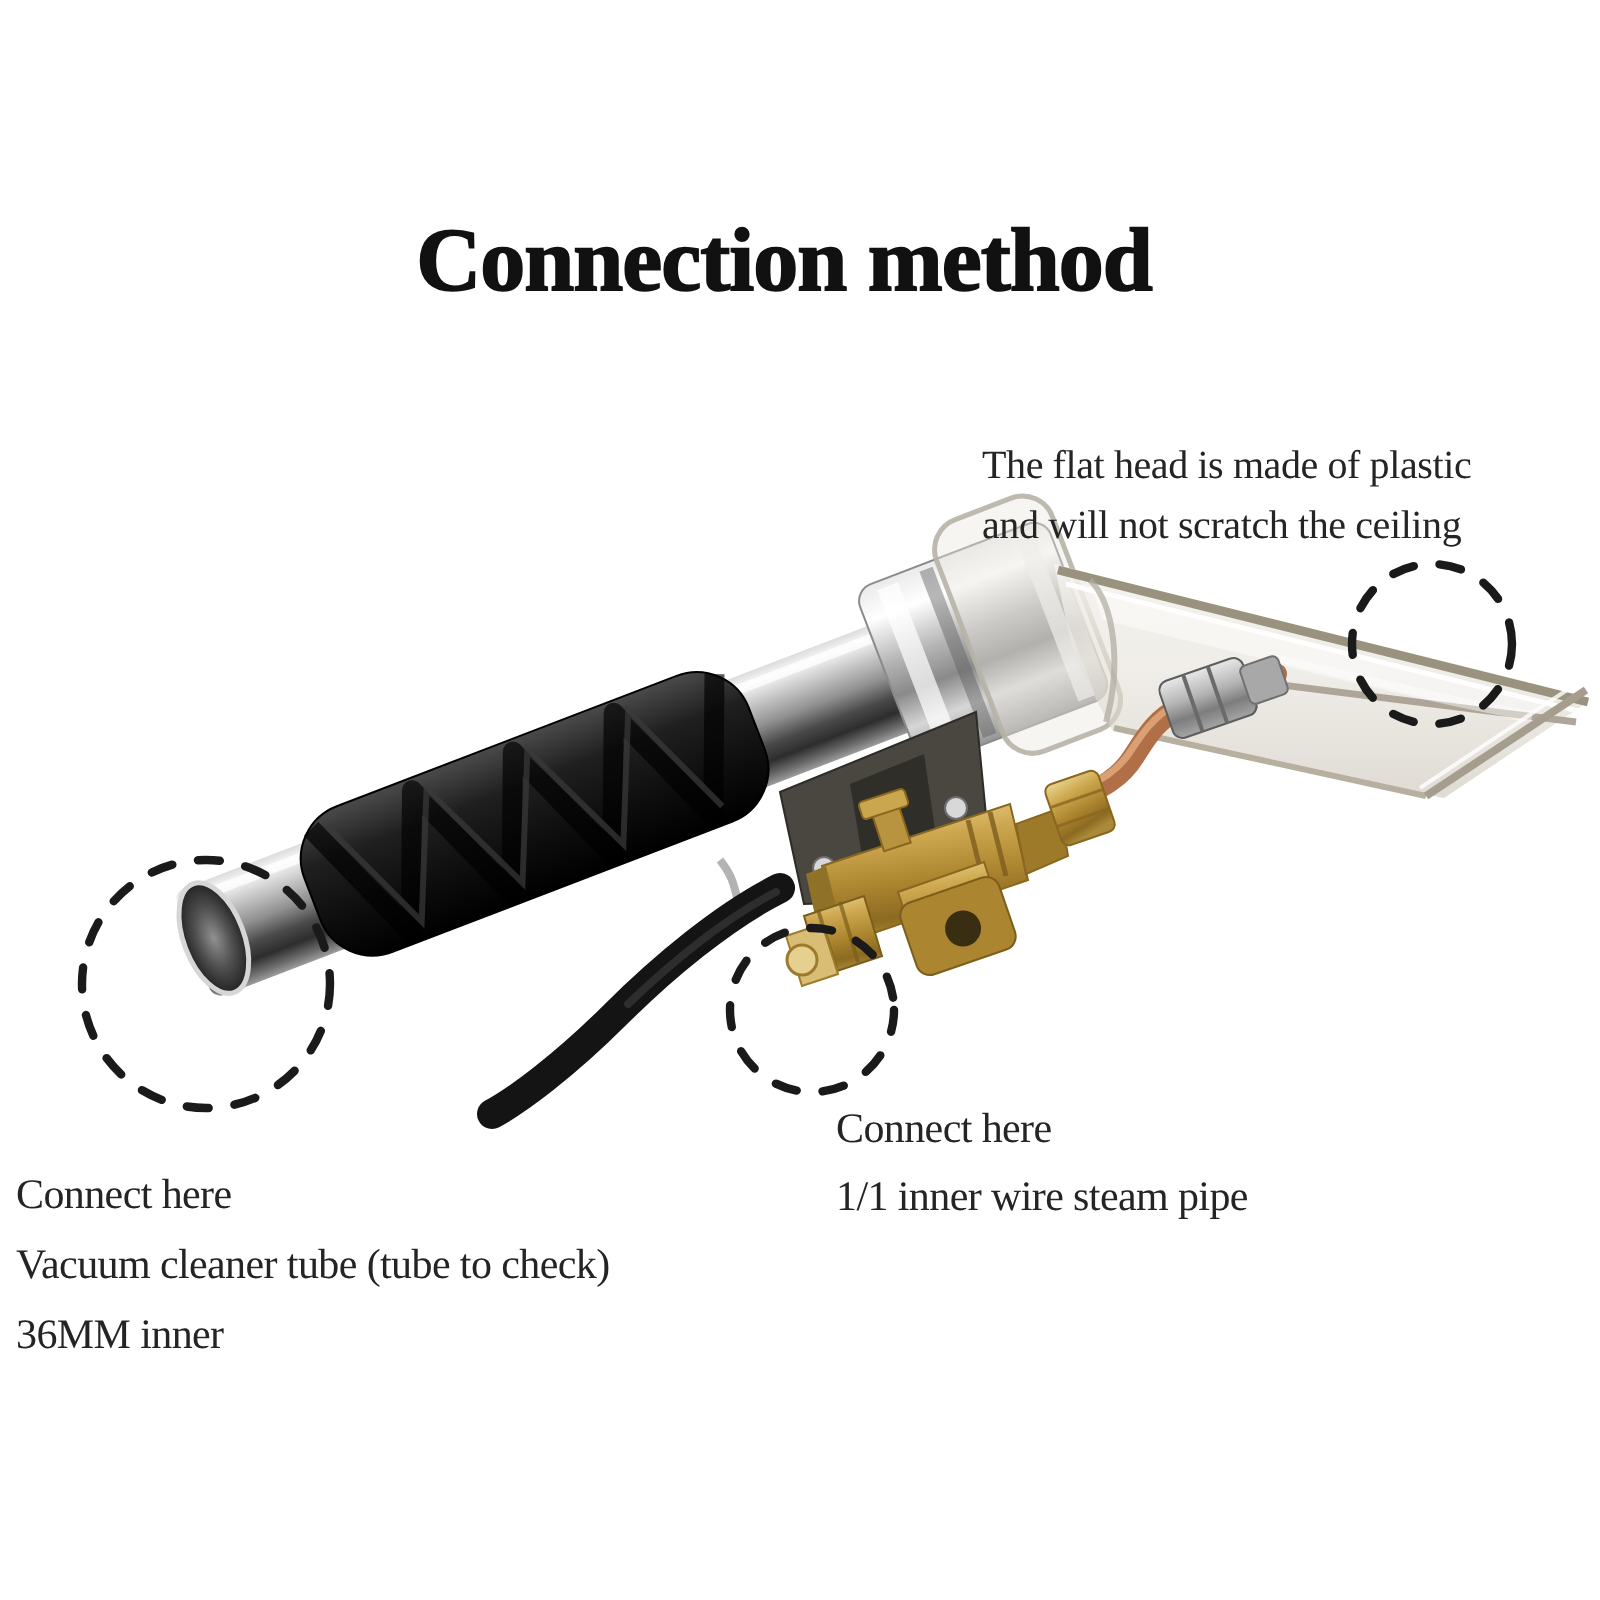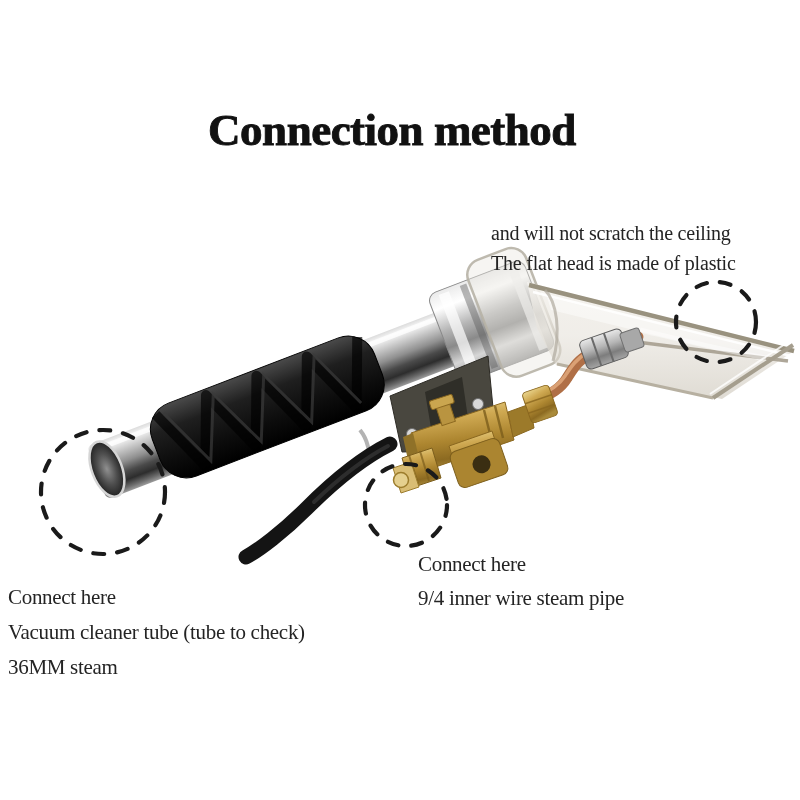--- a/index.html
+++ b/index.html
@@ -175,28 +175,28 @@
     </g>
 
     <g>
       <circle class="dash" cx="103" cy="492" r="62"></circle>
       <circle class="dash" cx="406" cy="505" r="41"></circle>
       <circle class="dash" cx="716" cy="322" r="40"></circle>
     </g>
   </svg>
 
   <div class="callout co-head">
+    <div class="co-line">The flat head is made of plastic</div>
     <div class="co-line">and will not scratch the ceiling</div>
-    <div class="co-line">The flat head is made of plastic</div>
   </div>
 
   <div class="callout co-steam">
     <div class="co-line">Connect here</div>
-    <div class="co-line">9/4 inner wire steam pipe</div>
+    <div class="co-line">1/1 inner wire steam pipe</div>
   </div>
 
   <div class="callout co-vacuum">
     <div class="co-line">Connect here</div>
     <div class="co-line">Vacuum cleaner tube (tube to check)</div>
-    <div class="co-line">36MM steam</div>
+    <div class="co-line">36MM inner</div>
   </div>
 
 </div>
 
 </body></html>

